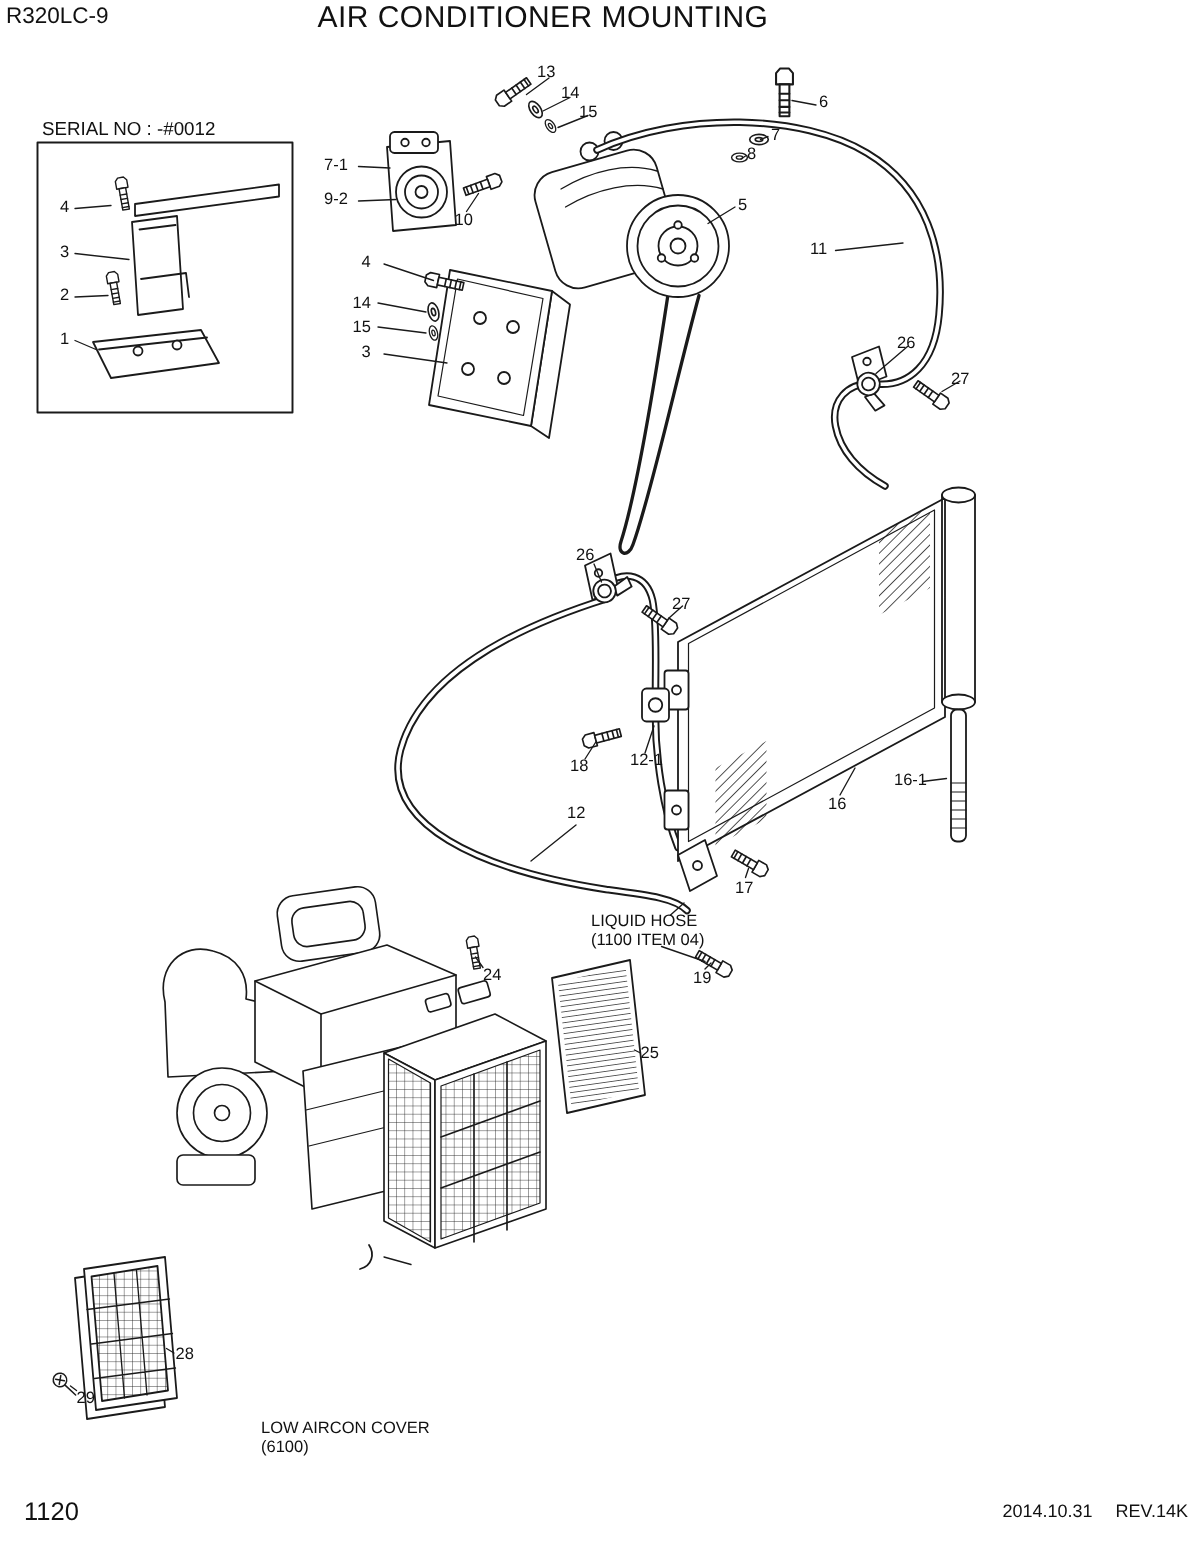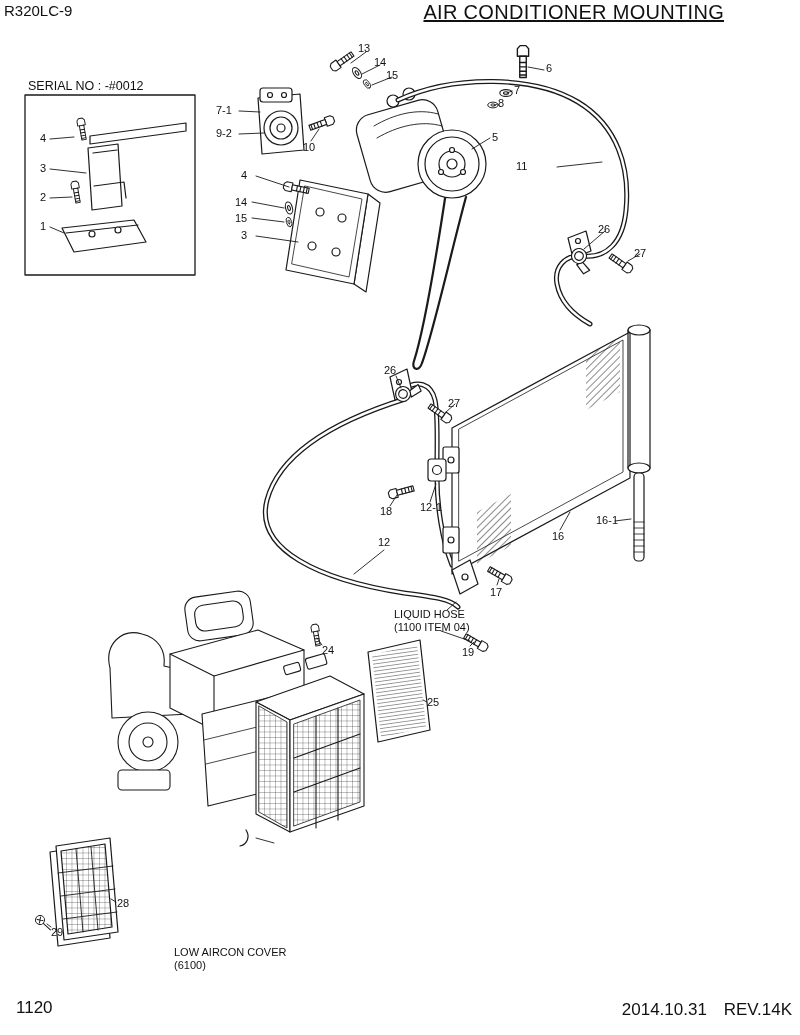--- a/index.html
+++ b/index.html
@@ -2,27 +2,27 @@
 <html><head>
 <meta charset="utf-8">
 <style>
   * { box-sizing: border-box; }
   html,body { margin:0; padding:0; background:#ffffff; }
   .page {
     position:relative; width:800px; height:1035px; background:#ffffff;
     font-family:"Liberation Sans", sans-serif; color:#111; overflow:hidden;
   }
   .model { position:absolute; left:4px; top:2px; font-size:15px; }
-  .title { position:absolute; left:0; top:1px; width:724px; text-align:right; font-size:20px; letter-spacing:0.3px;text-decoration:underline; }
+  .title { position:absolute; left:0; top:1px; width:724px; text-align:center; font-size:20px; letter-spacing:0.3px; }
   .serial { position:absolute; left:28px; top:79px; font-size:12.5px; }
   .co { position:absolute; font-size:11px; line-height:13px; white-space:nowrap; }
   .note { position:absolute; font-size:11px; line-height:12.5px; white-space:nowrap; }
   .note.center { text-align:left; }
   .pageno { position:absolute; left:16px; top:998px; font-size:17px; }
-  .rev { position:absolute; right:8px; top:1000px; font-size:17px; }
+  .rev { position:absolute; right:8px; top:1000px; font-size:12px; }
   .rev span { margin-left:12px; }
   svg.art { position:absolute; left:0; top:0; }
   .ho { stroke:#1a1a1a; stroke-width:5; fill:none; stroke-linecap:round; }
   .hi { stroke:#ffffff; stroke-width:2.4; fill:none; stroke-linecap:round; }
 </style>
 </head>
 <body>
 
 <div class="page">
 
@@ -227,21 +227,21 @@
   <div class="co" style="left:358px;top:42px">13</div>
   <div class="co" style="left:374px;top:56px">14</div>
   <div class="co" style="left:386px;top:69px">15</div>
   <div class="co" style="left:546px;top:62px">6</div>
   <div class="co" style="left:514px;top:84px">7</div>
   <div class="co" style="left:498px;top:97px">8</div>
   <div class="co" style="left:216px;top:104px">7-1</div>
   <div class="co" style="left:216px;top:127px">9-2</div>
   <div class="co" style="left:303px;top:141px">10</div>
   <div class="co" style="left:492px;top:131px">5</div>
-  <div class="co" style="left:516px;top:160px">11</div>
+  <div class="co" style="left:540px;top:160px">11</div>
   <div class="co" style="left:241px;top:169px">4</div>
   <div class="co" style="left:235px;top:196px">14</div>
   <div class="co" style="left:235px;top:212px">15</div>
   <div class="co" style="left:241px;top:229px">3</div>
   <div class="co" style="left:598px;top:223px">26</div>
   <div class="co" style="left:634px;top:247px">27</div>
   <div class="co" style="left:384px;top:364px">26</div>
   <div class="co" style="left:448px;top:397px">27</div>
   <div class="co" style="left:380px;top:505px">18</div>
   <div class="co" style="left:420px;top:501px">12-1</div>

